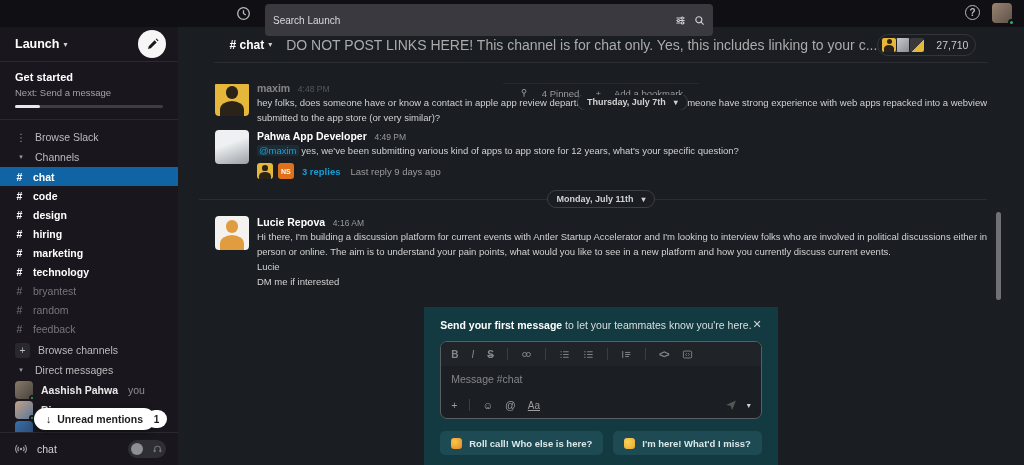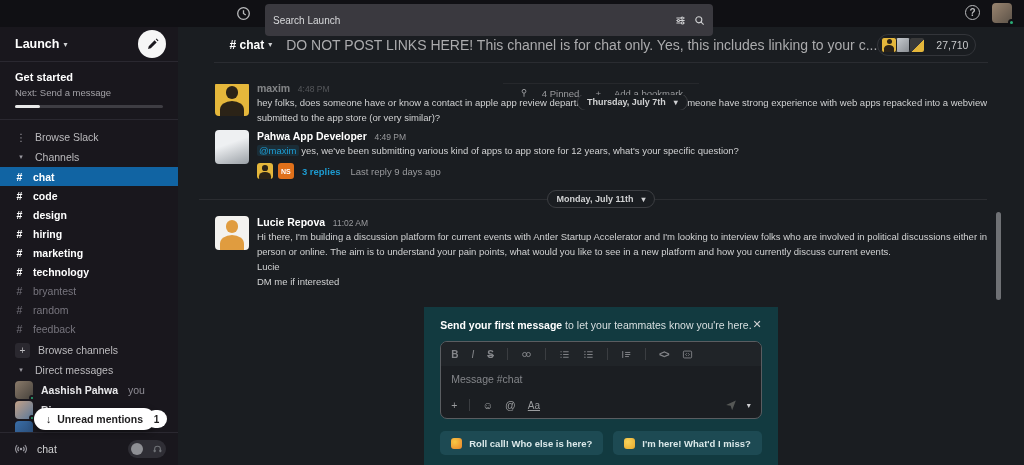--- a/index.html
+++ b/index.html
@@ -358,21 +358,21 @@
         <span>Monday, July 11th</span>
         <span class="caret">▾</span>
       </span>
     </div>
 
     <div class="msg">
       <span class="av34 sil" style="background:#f3f2ef; --p:#e09c3f;"></span>
       <div class="mbody">
         <div class="mhead">
           <span class="mname">Lucie Repova</span>
-          <span class="mtime">11:02 AM</span>
+          <span class="mtime">4:16 AM</span>
         </div>
         <div class="mline">Hi there, I'm building a discussion platform for current events with Antler Startup Accelerator and I'm looking to interview folks who are involved in political discussions either in</div>
         <div class="mline">person or online. The aim is to understand your pain points, what would you like to see in a new platform and how you currently discuss current events.</div>
         <div class="mline">Lucie</div>
         <div class="mline">DM me if interested</div>
       </div>
     </div>
 
     <span class="scroll-thumb"></span>
   </div>

